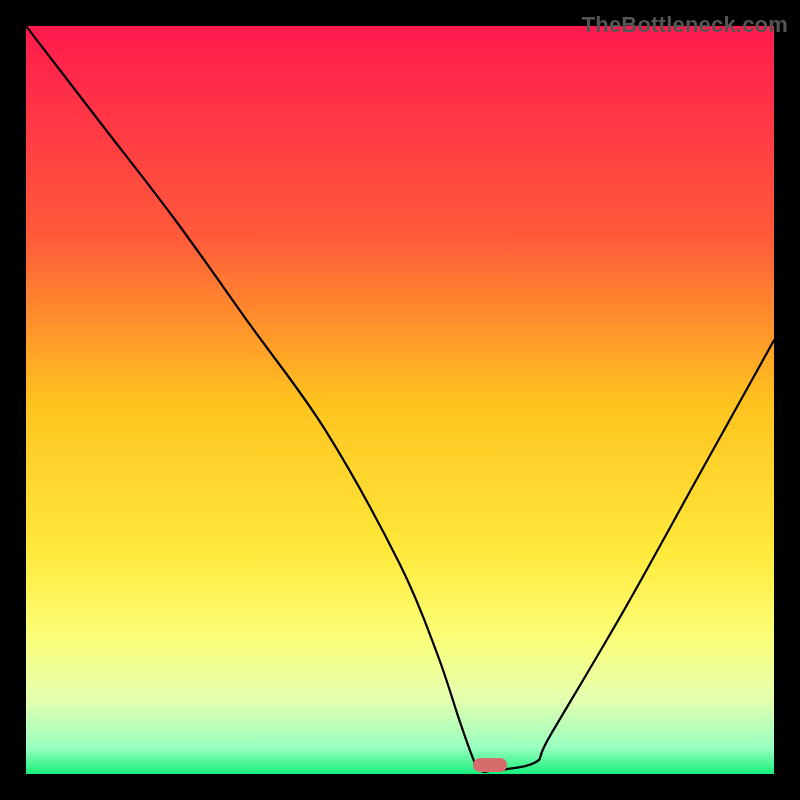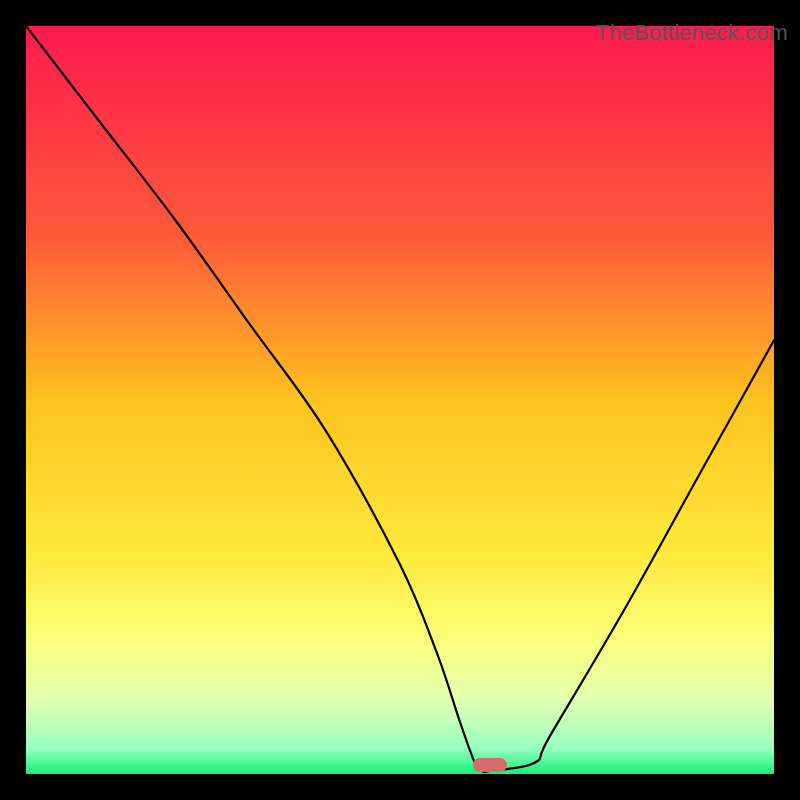--- a/index.html
+++ b/index.html
@@ -5,25 +5,25 @@
   html, body {
     margin: 0;
     padding: 0;
     width: 800px;
     height: 800px;
     background: #000;
     font-family: Arial, Helvetica, sans-serif;
   }
   .watermark {
     position: absolute;
-    top: 20px;
+    top: 12px;
     right: 12px;
     color: #555;
     font-size: 22px;
-    font-weight: 400;
+    font-weight: 700;
     letter-spacing: 0.2px;
     z-index: 10;
   }
   .plot-wrapper {
     position: absolute;
     top: 26px;
     left: 26px;
     width: 748px;
     height: 748px;
     background: #fff;

